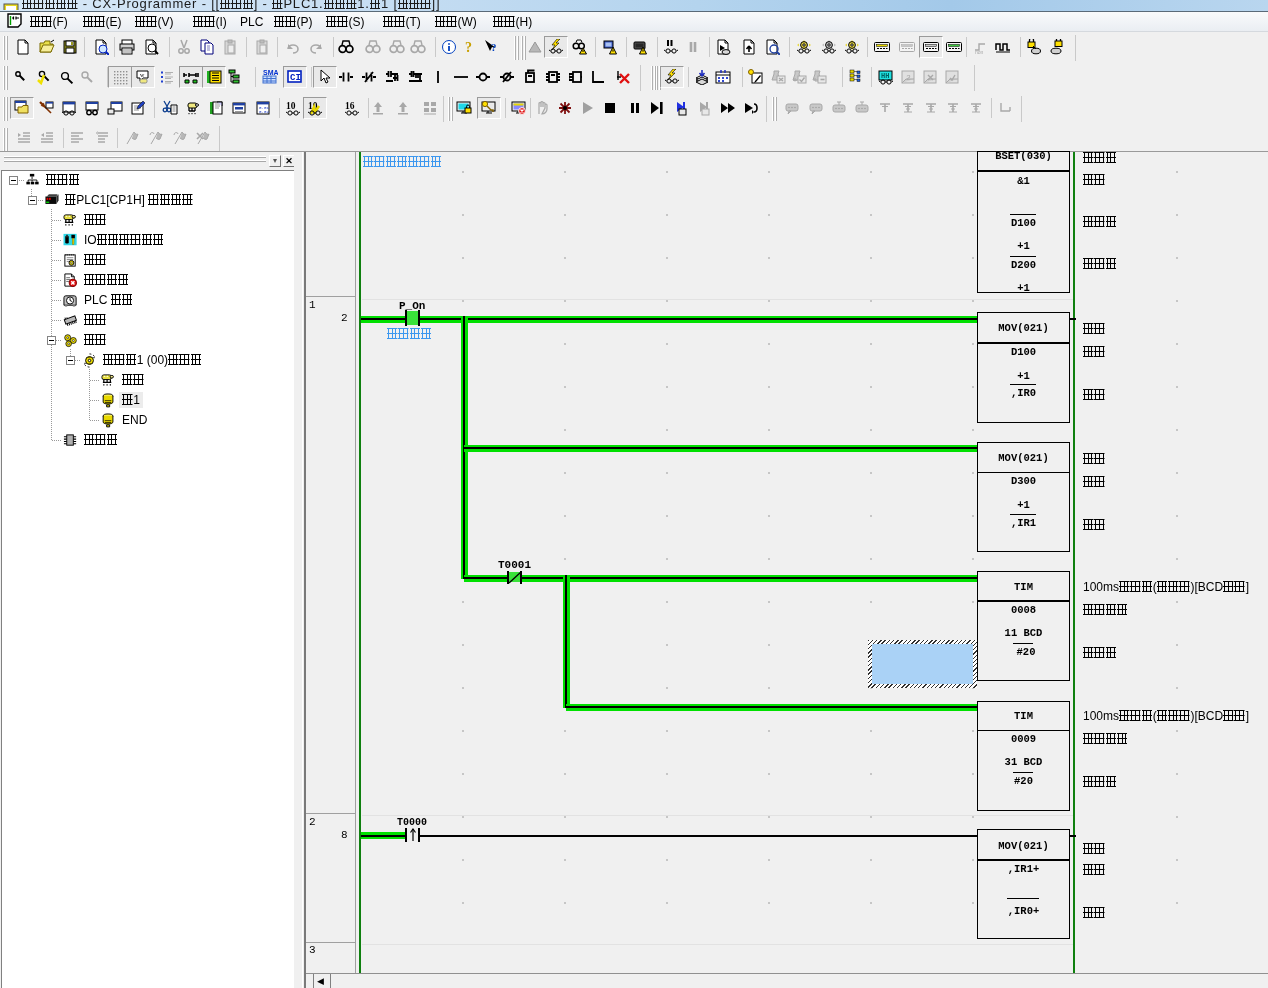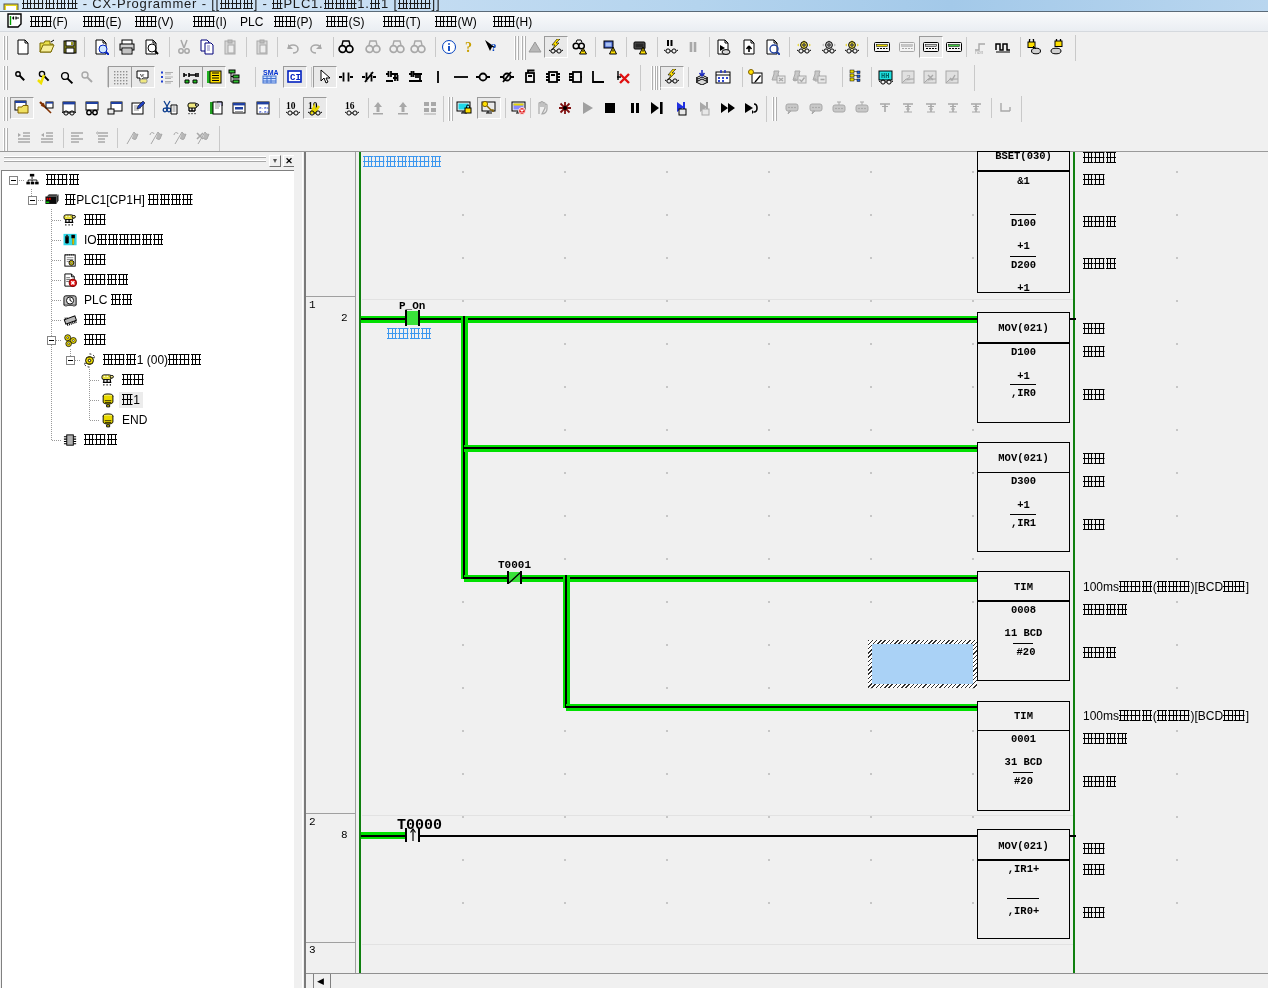--- a/index.html
+++ b/index.html
@@ -1148,21 +1148,21 @@
     <line x1="1" y1="12" x2="13" y2="1" stroke="#000" stroke-width="1.3"></line>
   </svg>
 <div class="ab" style="left:404.5px;top:828px;width:2px;height:14px;background:#000"></div>
 <div class="ab" style="left:418.0px;top:828px;width:2px;height:14px;background:#000"></div>
 <svg class="ab" style="left:408.5px;top:828px" width="8" height="14">
     <line x1="4" y1="1" x2="4" y2="13" stroke="#000" stroke-width="1.2"></line>
     <path d="M1.5 4.5L4 1l2.5 3.5" fill="none" stroke="#000" stroke-width="1.2"></path>
   </svg>
 <div class="ab mono" style="left:399px;top:300px;font-size:11px;font-weight:bold;color:#000">P_On</div>
 <div class="ab mono" style="left:498px;top:558.5px;font-size:11px;font-weight:bold;color:#000">T0001</div>
-<div class="ab mono" style="left:397px;top:816.5px;font-size:15px;font-weight:bold;color:#000">T0000</div>
+<div class="ab mono" style="left:397px;top:816.5px;font-size:10px;font-weight:bold;color:#000">T0000</div>
 <div class="ab" style="left:363px;top:155px;color:#3b97ef;font-size:12px;white-space:nowrap"><i class="z"></i><i class="z"></i><i class="z"></i><i class="z"></i><i class="z"></i><i class="z"></i><i class="z"></i></div>
 <div class="ab" style="left:387px;top:327px;color:#3b97ef;font-size:12px;white-space:nowrap"><i class="z"></i><i class="z"></i><i class="z"></i><i class="z"></i></div>
 <div class="ab" style="left:977px;top:151px;width:93px;height:142px;border:1.5px solid #000;background:#f0f0f0"></div>
 <div class="ab" style="left:977px;top:170px;width:93px;height:1.5px;background:#000"></div>
 <div class="ab mono" style="left:977px;top:150px;width:93px;text-align:center;font-size:10.5px;font-weight:bold;color:#000">BSET(030)</div>
 <div class="ab mono" style="left:977px;top:175px;width:93px;text-align:center;font-size:10.5px;font-weight:bold;color:#000">&amp;1</div>
 <div class="ab" style="left:1010.2px;top:214px;width:25.6px;height:1px;background:#000"></div>
 <div class="ab mono" style="left:977px;top:217px;width:93px;text-align:center;font-size:10.5px;font-weight:bold;color:#000">D100</div>
 <div class="ab mono" style="left:977px;top:240px;width:93px;text-align:center;font-size:10.5px;font-weight:bold;color:#000">+1</div>
 <div class="ab" style="left:1010.2px;top:256px;width:25.6px;height:1px;background:#000"></div>
@@ -1185,21 +1185,21 @@
 <div class="ab" style="left:977px;top:571px;width:93px;height:110px;border:1.5px solid #000;background:#f0f0f0"></div>
 <div class="ab" style="left:977px;top:600px;width:93px;height:1.5px;background:#000"></div>
 <div class="ab mono" style="left:977px;top:581px;width:93px;text-align:center;font-size:10.5px;font-weight:bold;color:#000">TIM</div>
 <div class="ab mono" style="left:977px;top:604px;width:93px;text-align:center;font-size:10.5px;font-weight:bold;color:#000">0008</div>
 <div class="ab mono" style="left:977px;top:627px;width:93px;text-align:center;font-size:10.5px;font-weight:bold;color:#000">11&nbsp;BCD</div>
 <div class="ab" style="left:1013.4px;top:643px;width:19.200000000000003px;height:1px;background:#000"></div>
 <div class="ab mono" style="left:977px;top:646px;width:98px;text-align:center;font-size:10.5px;font-weight:bold;color:#000">#20</div>
 <div class="ab" style="left:977px;top:700.5px;width:93px;height:110.0px;border:1.5px solid #000;background:#f0f0f0"></div>
 <div class="ab" style="left:977px;top:729.5px;width:93px;height:1.5px;background:#000"></div>
 <div class="ab mono" style="left:977px;top:710px;width:93px;text-align:center;font-size:10.5px;font-weight:bold;color:#000">TIM</div>
-<div class="ab mono" style="left:977px;top:733px;width:93px;text-align:center;font-size:10.5px;font-weight:bold;color:#000">0001</div>
+<div class="ab mono" style="left:977px;top:733px;width:93px;text-align:center;font-size:10.5px;font-weight:bold;color:#000">0009</div>
 <div class="ab mono" style="left:977px;top:756px;width:93px;text-align:center;font-size:10.5px;font-weight:bold;color:#000">31&nbsp;BCD</div>
 <div class="ab" style="left:1013.4px;top:772px;width:19.200000000000003px;height:1px;background:#000"></div>
 <div class="ab mono" style="left:977px;top:775px;width:93px;text-align:center;font-size:10.5px;font-weight:bold;color:#000">#20</div>
 <div class="ab" style="left:977px;top:829px;width:93px;height:110px;border:1.5px solid #000;background:#f0f0f0"></div>
 <div class="ab" style="left:977px;top:859px;width:93px;height:1.5px;background:#000"></div>
 <div class="ab mono" style="left:977px;top:840px;width:93px;text-align:center;font-size:10.5px;font-weight:bold;color:#000">MOV(021)</div>
 <div class="ab mono" style="left:977px;top:863px;width:93px;text-align:center;font-size:10.5px;font-weight:bold;color:#000">,IR1+</div>
 <div class="ab" style="left:1007.0px;top:898px;width:32.0px;height:1px;background:#000"></div>
 <div class="ab mono" style="left:977px;top:905px;width:93px;text-align:center;font-size:10.5px;font-weight:bold;color:#000">,IR0+</div>
 <div class="ab" style="left:868px;top:640px;width:109px;height:48px;

